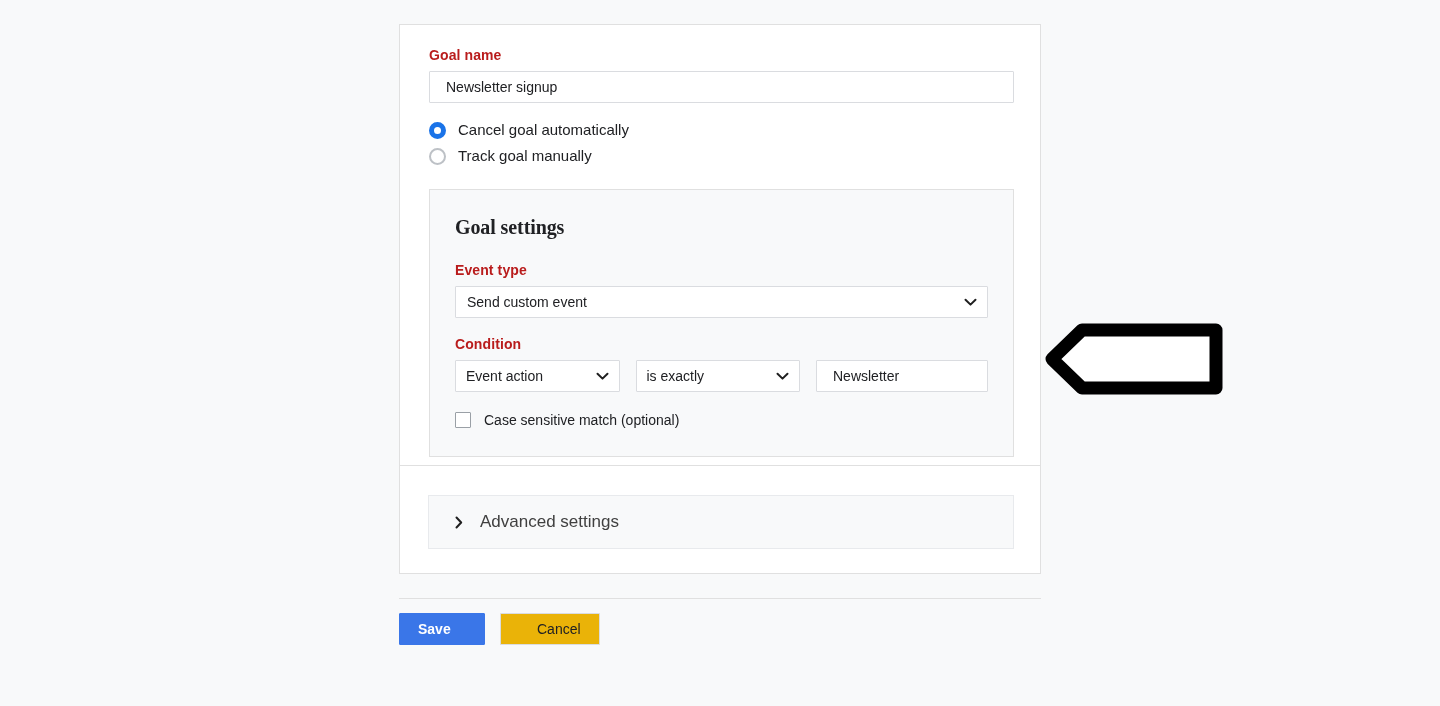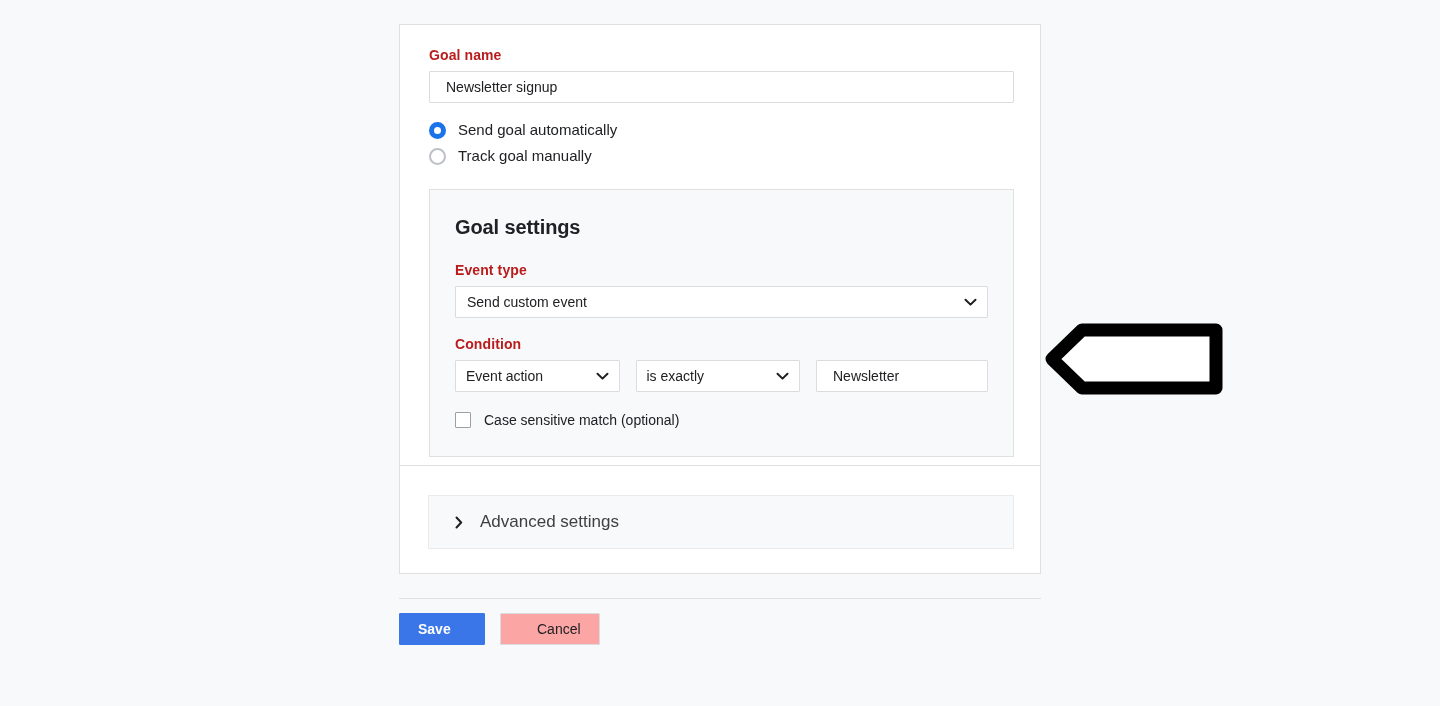--- a/index.html
+++ b/index.html
@@ -94,20 +94,21 @@
     border: 1px solid #e0e0e0;
     padding: 24px 25px 26px 25px;
   }
   .panel-title {
     font-size: 20px;
     font-weight: 700;
     line-height: 26px;
     color: #202124;
     margin: 0 0 22px 0;
     letter-spacing: -0.1px;
+    font-family: Liberation Serif, serif;
   }
 
   
   .select-wrap {
     position: relative;
     display: inline-block;
     background: #ffffff;
     border: 1px solid #dadce0;
     border-radius: 1px;
     height: 32px;
@@ -232,21 +233,21 @@
     line-height: 30px;
     text-align: left;
   }
   #save-button {
     background: #3a76e8;
     color: #ffffff;
     border: 1px solid #3a76e8;
     min-width: 86px;
   }
   #cancel-button {
-    background: #fca5a5;
+    background: #eab308;
     color: #202124;
     border: 1px solid #dadce0;
     min-width: 88px;
     font-weight: 400;
     padding-left: 36px;
   }
 
   
   #annotation-arrow {
     position: absolute;
@@ -264,21 +265,21 @@
 
   <div class="card-inner">
 
     <div class="field-label">Goal name</div>
     <input class="text-input" id="goal-name-input" value="Newsletter signup" style="">
 
     <div class="radio-group">
 
       <div class="radio-row">
         <span class="radio-mark checked"></span>
-        <span class="radio-label">Send goal automatically</span>
+        <span class="radio-label">Cancel goal automatically</span>
       </div>
 
       <div class="radio-row">
         <span class="radio-mark"></span>
         <span class="radio-label">Track goal manually</span>
       </div>
 
     </div>
 
     <div id="goal-settings-panel">

